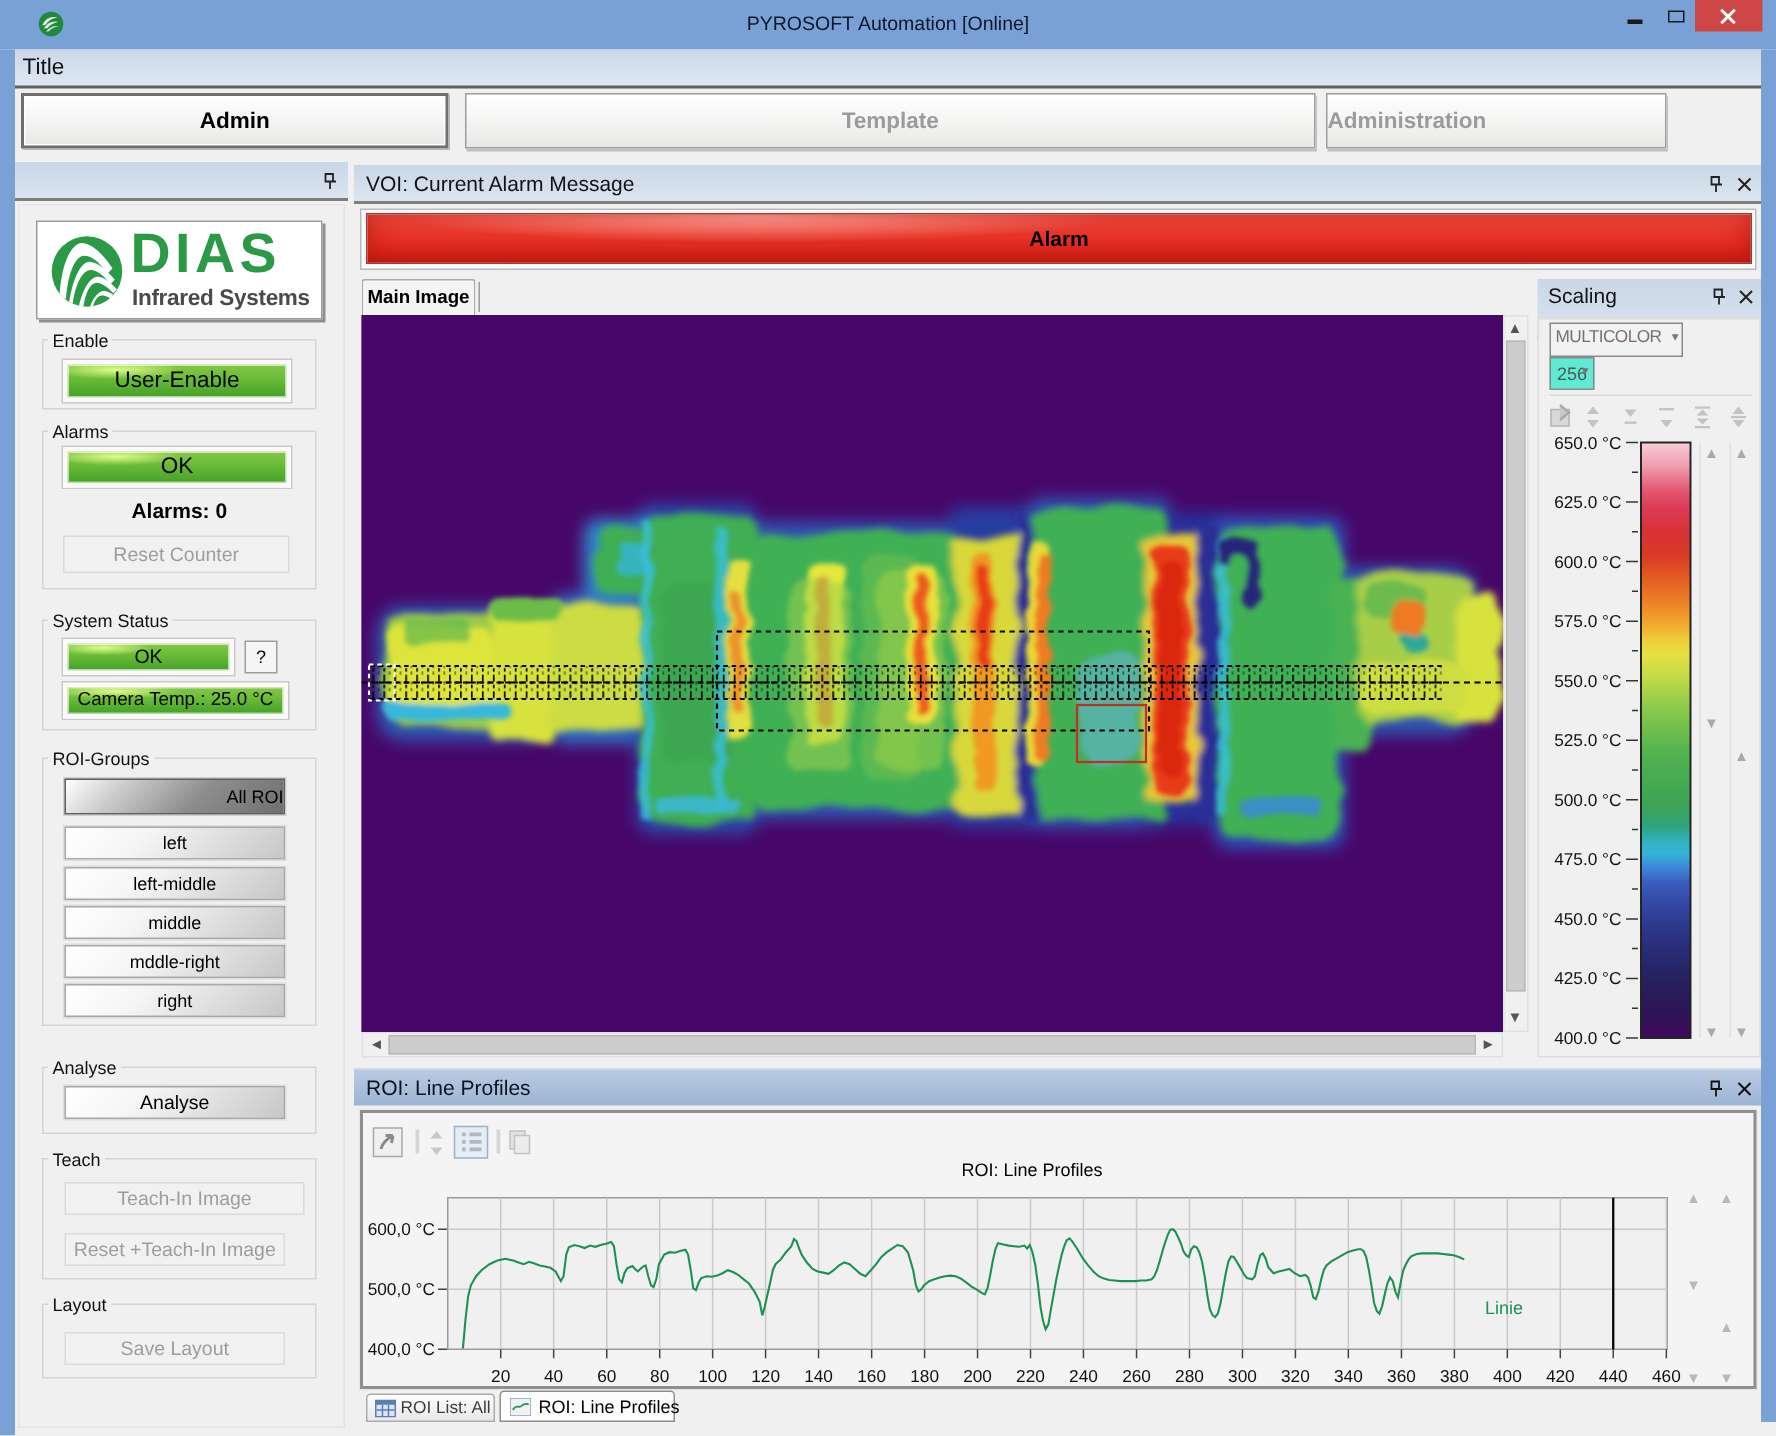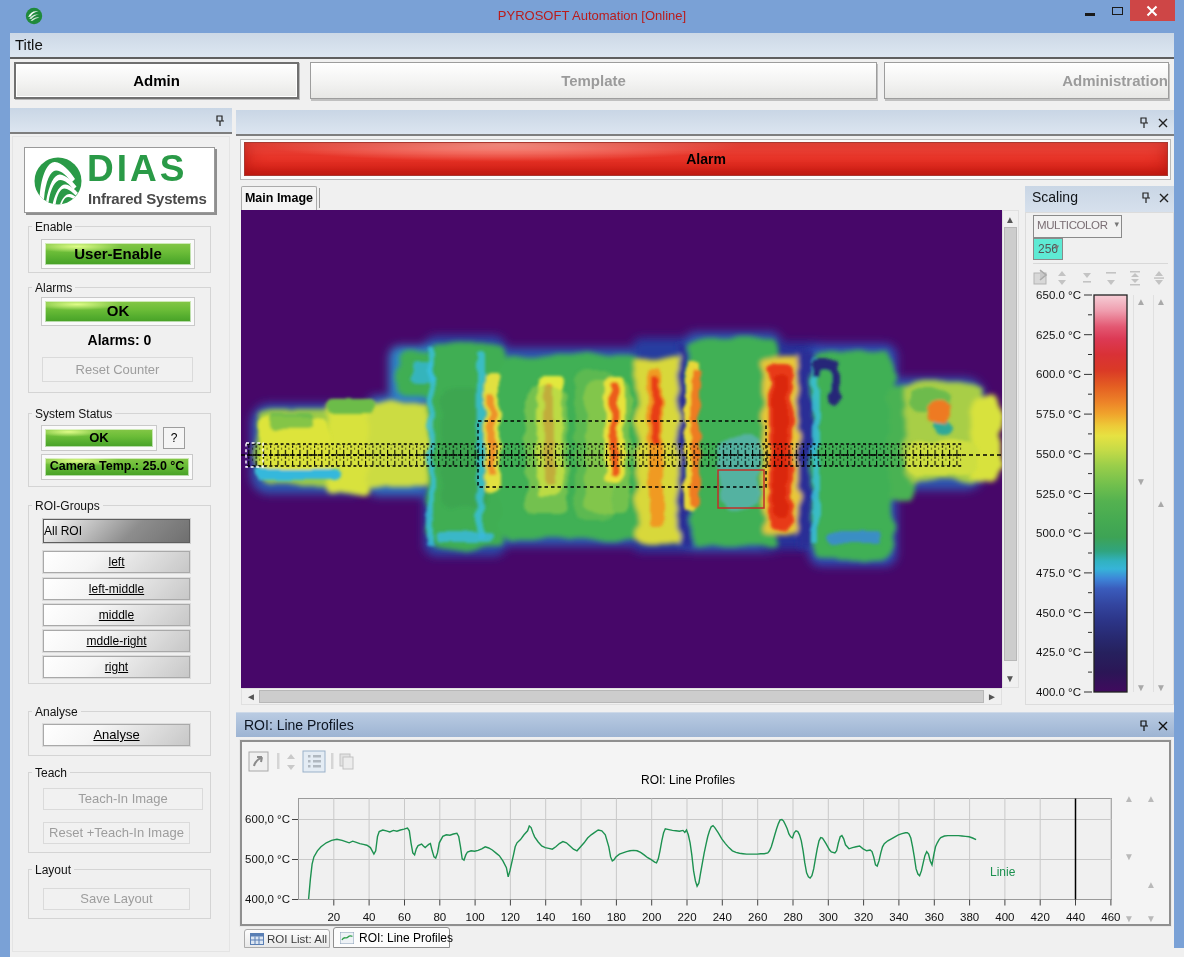--- a/index.html
+++ b/index.html
@@ -7,26 +7,26 @@
   body { font-family:"Liberation Sans", sans-serif; background:#f0f0f0; position:relative; }
   .abs { position:absolute; }
   .hdr { background:linear-gradient(180deg,#c9d6e5 0%,#dce5f0 100%); border-bottom:2px solid #7e7e7e; }
   .hdr .t { font-size:14px; color:#101418; }
   .greenbtn {
     background:
       radial-gradient(ellipse 52% 48% at 22% 16%, rgba(228,255,140,0.95), rgba(228,255,140,0.0) 58%),
       linear-gradient(180deg,#85c747 0%,#6cbd38 40%,#52ab2d 78%,#47a026 100%);
     border:3px solid #fafafa;
     box-shadow:0 0 0 1px #c9c9c9, inset 0 0 0 1px rgba(255,255,255,0.6);
-    color:#000; font-weight:bold; text-align:center;
+    color:#000; font-weight:normal; text-align:center;
   }
   .silverbtn {
     background:linear-gradient(135deg,#ffffff 0%,#f5f5f5 35%,#d9d9d9 75%,#c7c7c7 100%);
     border:1px solid #a9a9a9; box-shadow:0 0 0 1px #dcdcdc;
-    color:#000; text-align:center; font-size:12px;text-decoration:underline;
+    color:#000; text-align:center; font-size:12px;
   }
   .disbtn {
     background:#f1f1f1; border:1px solid #dadada; color:#9d9d9d; text-align:center; font-size:13px;
   }
   .grp { border:1px solid #d4d4d4; position:absolute; }
   .grplbl { position:absolute; background:#f0f0f0; padding:0 3px; font-size:12px; color:#111; }
 </style>
 </head>
 <body>
 
@@ -34,35 +34,35 @@
 <div class="abs" style="left:0;top:33px;width:10px;height:924px;background:#7aa1d6;"></div>
 <div class="abs" style="left:1174px;top:33px;width:10px;height:915px;background:#7aa1d6;"></div>
 <div class="abs" style="left:10px;top:949px;width:1164px;height:8px;background:#f0f0f0;"></div>
 
 <svg class="abs" style="left:25px;top:7px;" width="18" height="18" viewBox="0 0 18 18">
   <circle cx="9" cy="9" r="8.2" fill="#1f8a3b"></circle>
   <path d="M3.2 10 Q6 3.2 13.5 4.6 Q8 5.2 5.6 9.4 Z" fill="#fff" opacity="0.95"></path>
   <path d="M4.2 12 Q7.5 6.4 14 7.6 Q9 8.4 6.6 11.8 Z" fill="#fff" opacity="0.85"></path>
   <path d="M5.6 14 Q9 9.6 14.4 10.4 Q10 11.2 7.6 13.8 Z" fill="#fff" opacity="0.8"></path>
 </svg>
-<div class="abs" style="left:0;top:8px;width:1184px;text-align:center;font-size:13px;color:#b91c1c;">PYROSOFT Automation [Online]</div>
+<div class="abs" style="left:0;top:8px;width:1184px;text-align:center;font-size:13px;color:#0f172a;">PYROSOFT Automation [Online]</div>
 <div class="abs" style="left:1085px;top:13px;width:10px;height:2.5px;background:#1a1a1a;"></div>
 <div class="abs" style="left:1112px;top:7px;width:11px;height:8px;border:1.5px solid #1a1a1a;"></div>
 <div class="abs" style="left:1130px;top:0;width:45px;height:21px;background:#ce4646;"></div>
 <svg class="abs" style="left:1146px;top:5px;" width="12" height="12" viewBox="0 0 12 12">
   <path d="M1.5 1.5 L10.5 10.5 M10.5 1.5 L1.5 10.5" stroke="#fff" stroke-width="2.1"></path>
 </svg>
 
 <div class="abs" style="left:10px;top:33px;width:1164px;height:26px;background:linear-gradient(180deg,#ccd8e6,#dde7f2);border-bottom:2px solid #5f5f5f;">
   <div style="padding:3px 0 0 5px;font-size:15px;color:#111;">Title</div>
 </div>
 
 <div class="abs" style="left:14px;top:62px;width:285px;height:37px;background:linear-gradient(180deg,#ffffff,#f3f3f2 55%,#e7e7e5);border:2px solid #707070;box-shadow:inset 0 0 0 1px #fff, 1px 1px 0 #b8b8b8;color:#000;font-weight:bold;font-size:15px;text-align:center;line-height:33px;">Admin</div>
 <div class="abs" style="left:310px;top:62px;width:567px;height:37px;background:linear-gradient(180deg,#ffffff,#f3f3f2 55%,#e7e7e5);border:1px solid #9d9d9d;box-shadow:1px 2px 0 #c0c0c0;color:#9b9b9b;font-weight:bold;font-size:15px;text-align:center;line-height:35px;">Template</div>
-<div class="abs" style="left:884px;top:62px;width:285px;height:37px;background:linear-gradient(180deg,#ffffff,#f3f3f2 55%,#e7e7e5);border:1px solid #9d9d9d;box-shadow:1px 2px 0 #c0c0c0;color:#9b9b9b;font-weight:bold;font-size:15px;text-align:right;line-height:35px;">Administration</div>
+<div class="abs" style="left:884px;top:62px;width:227px;height:37px;background:linear-gradient(180deg,#ffffff,#f3f3f2 55%,#e7e7e5);border:1px solid #9d9d9d;box-shadow:1px 2px 0 #c0c0c0;color:#9b9b9b;font-weight:bold;font-size:15px;text-align:left;line-height:35px;">Administration</div>
 
 <div class="abs hdr" style="left:10px;top:108px;width:222px;height:26px;">
   <div class="t" style="padding:4px 0 0 6px;margin-top:48px;">Status</div>
   <svg class="abs" style="right:6px;top:7px;" width="11" height="12" viewBox="0 0 11 12">
       <path d="M2 1 h5 v5 h-5 z M2 6 h7 M5 6 v5" stroke="#222" stroke-width="1.2" fill="none"></path>
     </svg>
 </div>
 <div class="abs" style="left:12px;top:136px;width:218px;height:816px;background:#f0f0f0;border:1px solid #e4e4e4;"></div>
 
 <div class="abs" style="left:24px;top:147px;width:191px;height:66px;background:#fff;border:1px solid #9a9a9a;box-shadow:2px 2px 0 #8f8f8f;">
@@ -95,41 +95,42 @@
 <div class="abs disbtn" style="left:42px;top:357px;width:151px;height:25px;line-height:23px;">Reset Counter</div>
 
 <div class="grp" style="left:28px;top:413px;width:183px;height:74px;"></div>
 <div class="grplbl" style="left:32px;top:407px;">System Status</div>
 <div class="abs greenbtn" style="left:42px;top:426px;width:114px;height:24px;font-size:13px;line-height:17px;">OK</div>
 <div class="abs" style="left:163px;top:427px;width:22px;height:22px;background:#f5f5f5;border:1px solid #9d9d9d;text-align:center;font-size:12px;line-height:20px;color:#000;">?</div>
 <div class="abs greenbtn" style="left:42px;top:455px;width:150px;height:24px;font-size:12.5px;line-height:17px;">Camera Temp.: 25.0 °C</div>
 
 <div class="grp" style="left:28px;top:505px;width:183px;height:179px;"></div>
 <div class="grplbl" style="left:32px;top:499px;">ROI-Groups</div>
-<div class="abs" style="left:43px;top:519px;width:147px;height:24px;background:linear-gradient(135deg,#ffffff 0%,#cccccc 25%,#8d8d8d 60%,#6f6f6f 100%);border:1px solid #5e5e5e;box-shadow:0 0 0 1px #cfcfcf;text-align:left;font-size:12px;line-height:22px;color:#000;">All ROI</div>
+<div class="abs" style="left:43px;top:519px;width:147px;height:24px;background:linear-gradient(135deg,#ffffff 0%,#cccccc 25%,#8d8d8d 60%,#6f6f6f 100%);border:1px solid #5e5e5e;box-shadow:0 0 0 1px #cfcfcf;text-align:right;font-size:12px;line-height:22px;color:#000;">All ROI</div>
 <div class="abs silverbtn" style="left:43px;top:551px;width:147px;height:22px;line-height:20px;">left</div>
 <div class="abs silverbtn" style="left:43px;top:578px;width:147px;height:22px;line-height:20px;">left-middle</div>
 <div class="abs silverbtn" style="left:43px;top:604px;width:147px;height:22px;line-height:20px;">middle</div>
 <div class="abs silverbtn" style="left:43px;top:630px;width:147px;height:22px;line-height:20px;">mddle-right</div>
 <div class="abs silverbtn" style="left:43px;top:656px;width:147px;height:22px;line-height:20px;">right</div>
 
 <div class="grp" style="left:28px;top:711px;width:183px;height:45px;"></div>
 <div class="grplbl" style="left:32px;top:705px;">Analyse</div>
 <div class="abs silverbtn" style="left:43px;top:724px;width:147px;height:22px;line-height:20px;font-size:13px;">Analyse</div>
 
 <div class="grp" style="left:28px;top:772px;width:183px;height:81px;"></div>
 <div class="grplbl" style="left:32px;top:766px;">Teach</div>
 <div class="abs disbtn" style="left:43px;top:788px;width:160px;height:22px;line-height:20px;">Teach-In Image</div>
 <div class="abs disbtn" style="left:43px;top:822px;width:147px;height:22px;line-height:20px;">Reset +Teach-In Image</div>
 
 <div class="grp" style="left:28px;top:869px;width:183px;height:50px;"></div>
 <div class="grplbl" style="left:32px;top:863px;">Layout</div>
 <div class="abs disbtn" style="left:43px;top:888px;width:147px;height:22px;line-height:20px;">Save Layout</div>
 
 <div class="abs hdr" style="left:236px;top:110px;width:938px;height:26px;">
+  <div class="t" style="padding:4px 0 0 8px;">VOI: Current Alarm Message</div>
   <svg class="abs" style="right:24px;top:7px;" width="11" height="12" viewBox="0 0 11 12">
       <path d="M2 1 h5 v5 h-5 z M2 6 h7 M5 6 v5" stroke="#222" stroke-width="1.2" fill="none"></path>
     </svg>
   <svg class="abs" style="right:6px;top:8px;" width="10" height="10" viewBox="0 0 10 10">
       <path d="M1 1 L9 9 M9 1 L1 9" stroke="#222" stroke-width="1.4"></path>
     </svg>
 </div>
 <div class="abs" style="left:240px;top:139px;width:931px;height:41px;background:#fafafa;border:1px solid #b9b9b9;"></div>
 <div class="abs" style="left:244px;top:142px;width:924px;height:34px;border:1px solid #a83830;
   background:

